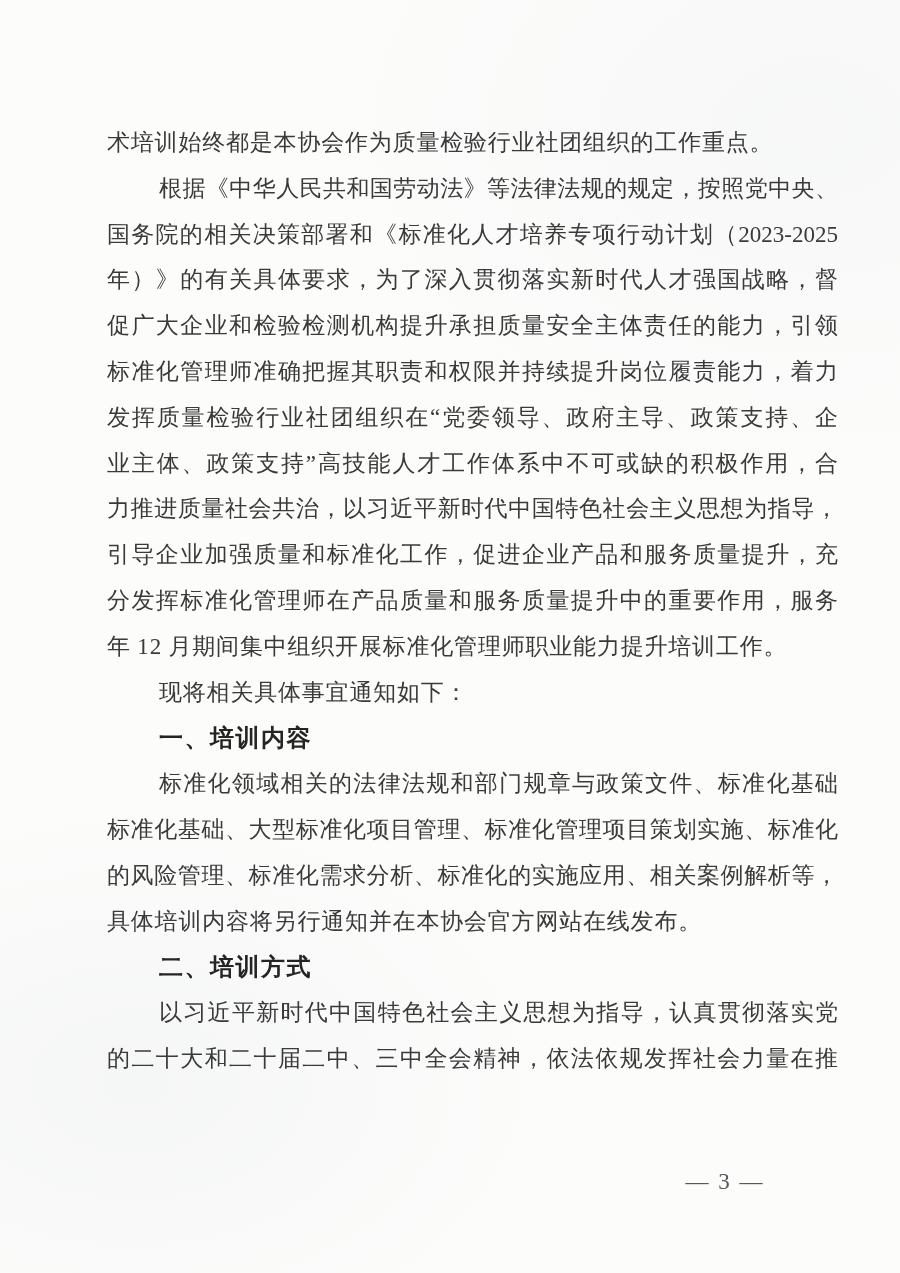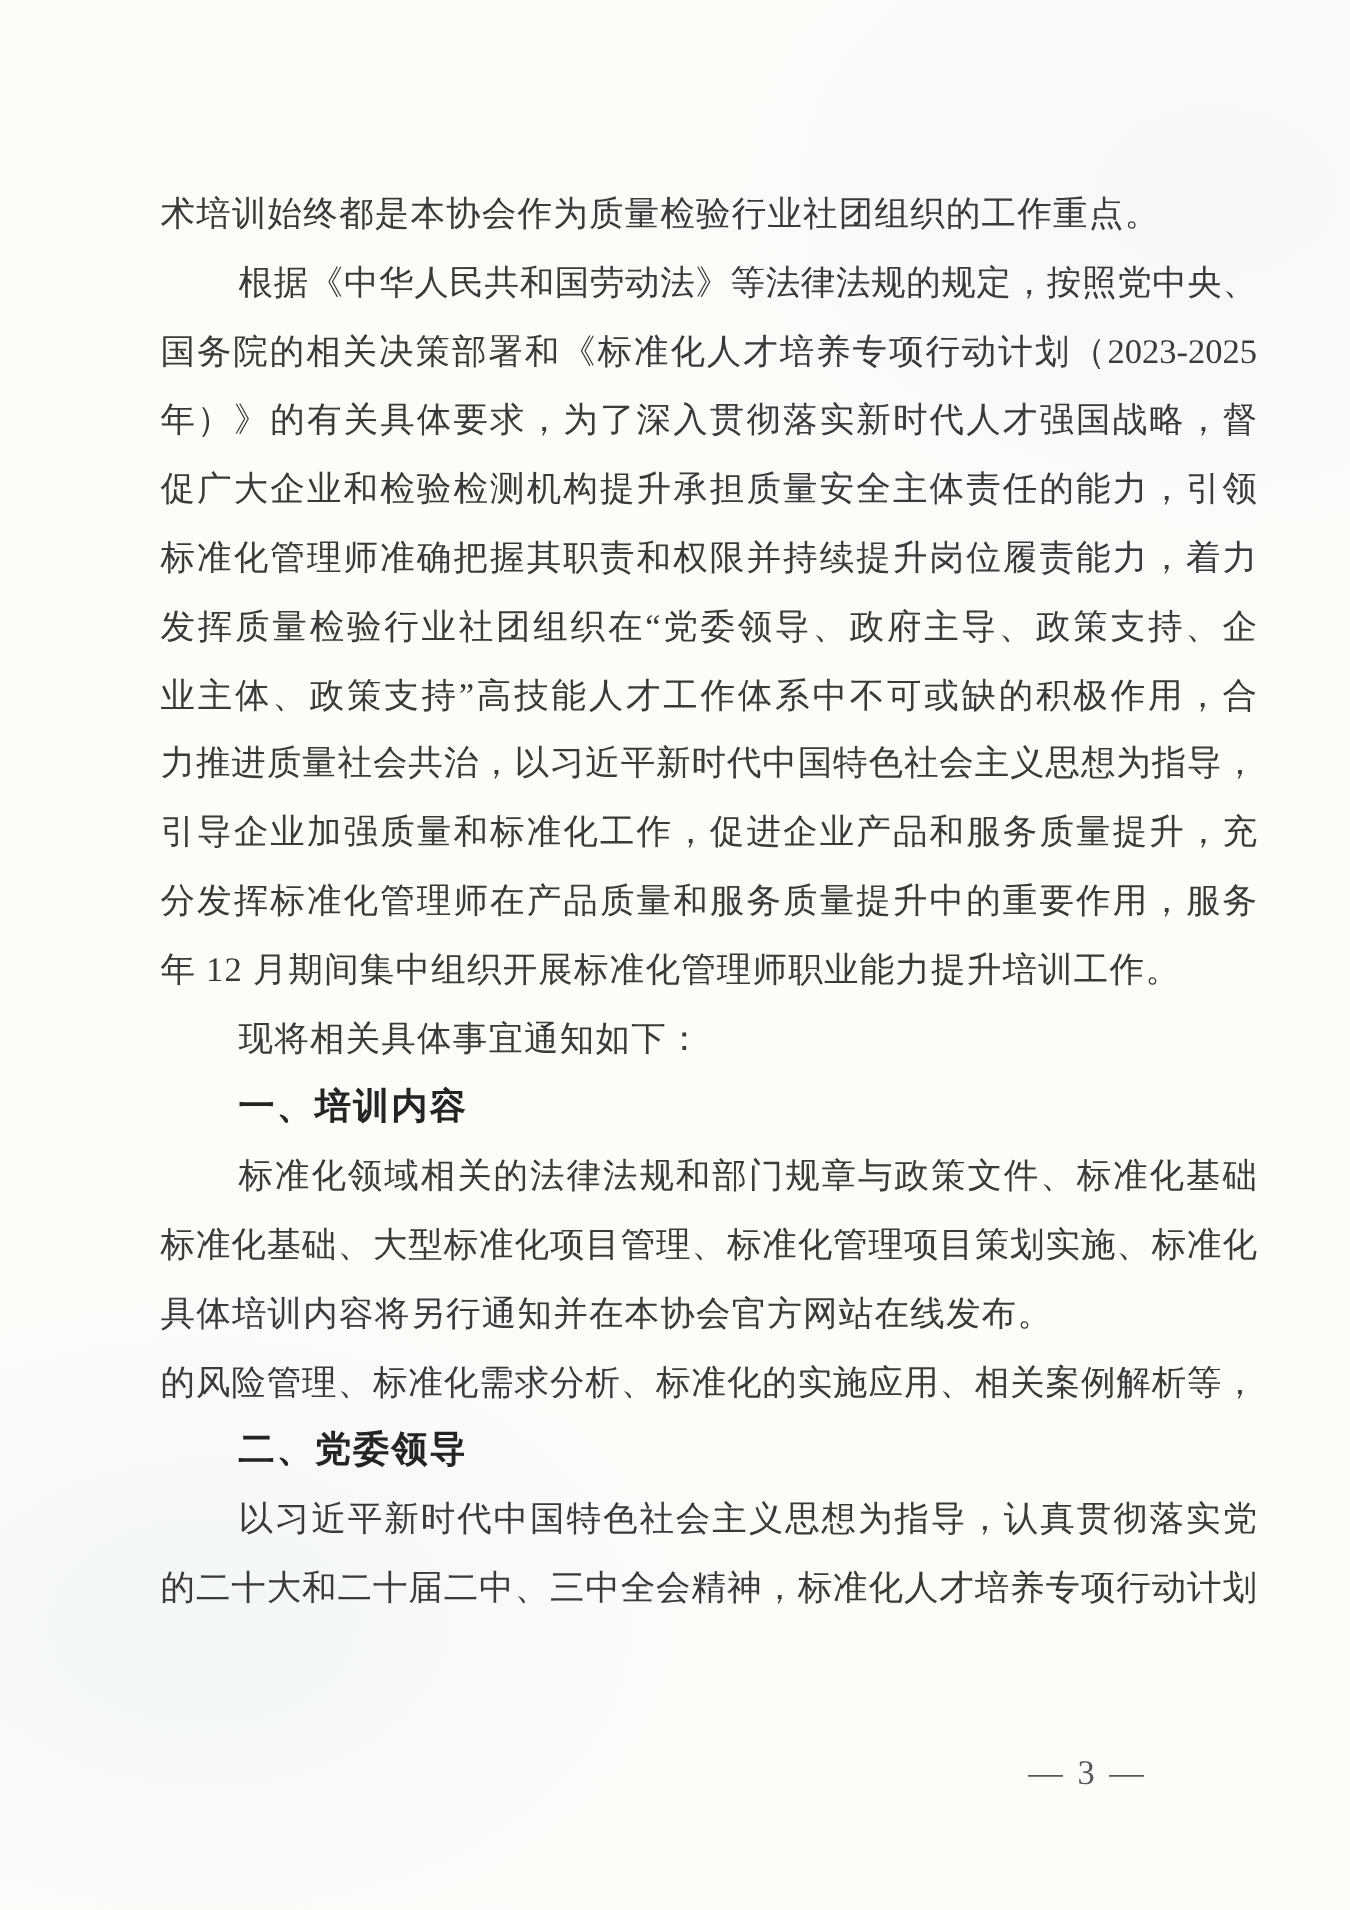--- a/index.html
+++ b/index.html
@@ -78,20 +78,20 @@
       <div class="line fill">发挥质量检验行业社团组织在“党委领导、政府主导、政策支持、企</div>
       <div class="line fill">业主体、政策支持”高技能人才工作体系中不可或缺的积极作用，合</div>
       <div class="line fill">力推进质量社会共治，以习近平新时代中国特色社会主义思想为指导，</div>
       <div class="line fill">引导企业加强质量和标准化工作，促进企业产品和服务质量提升，充</div>
       <div class="line fill">分发挥标准化管理师在产品质量和服务质量提升中的重要作用，服务</div>
       <div class="line">年 12 月期间集中组织开展标准化管理师职业能力提升培训工作。</div>
       <div class="line indent">现将相关具体事宜通知如下：</div>
       <div class="line heading indent">一、培训内容</div>
       <div class="line indent fill">标准化领域相关的法律法规和部门规章与政策文件、标准化基础</div>
       <div class="line fill">标准化基础、大型标准化项目管理、标准化管理项目策划实施、标准化</div>
+      <div class="line fill">的风险管理、标准化需求分析、标准化的实施应用、相关案例解析等，</div>
       <div class="line">具体培训内容将另行通知并在本协会官方网站在线发布。</div>
-      <div class="line fill">的风险管理、标准化需求分析、标准化的实施应用、相关案例解析等，</div>
-      <div class="line heading indent">二、党委领导</div>
+      <div class="line heading indent">二、培训方式</div>
       <div class="line indent fill">以习近平新时代中国特色社会主义思想为指导，认真贯彻落实党</div>
-      <div class="line fill">的二十大和二十届二中、三中全会精神，标准化人才培养专项行动计划</div>
+      <div class="line fill">的二十大和二十届二中、三中全会精神，依法依规发挥社会力量在推</div>
     </div>
   <div class="page-number">— 3 —</div>
 </div>
 
 </body></html>

